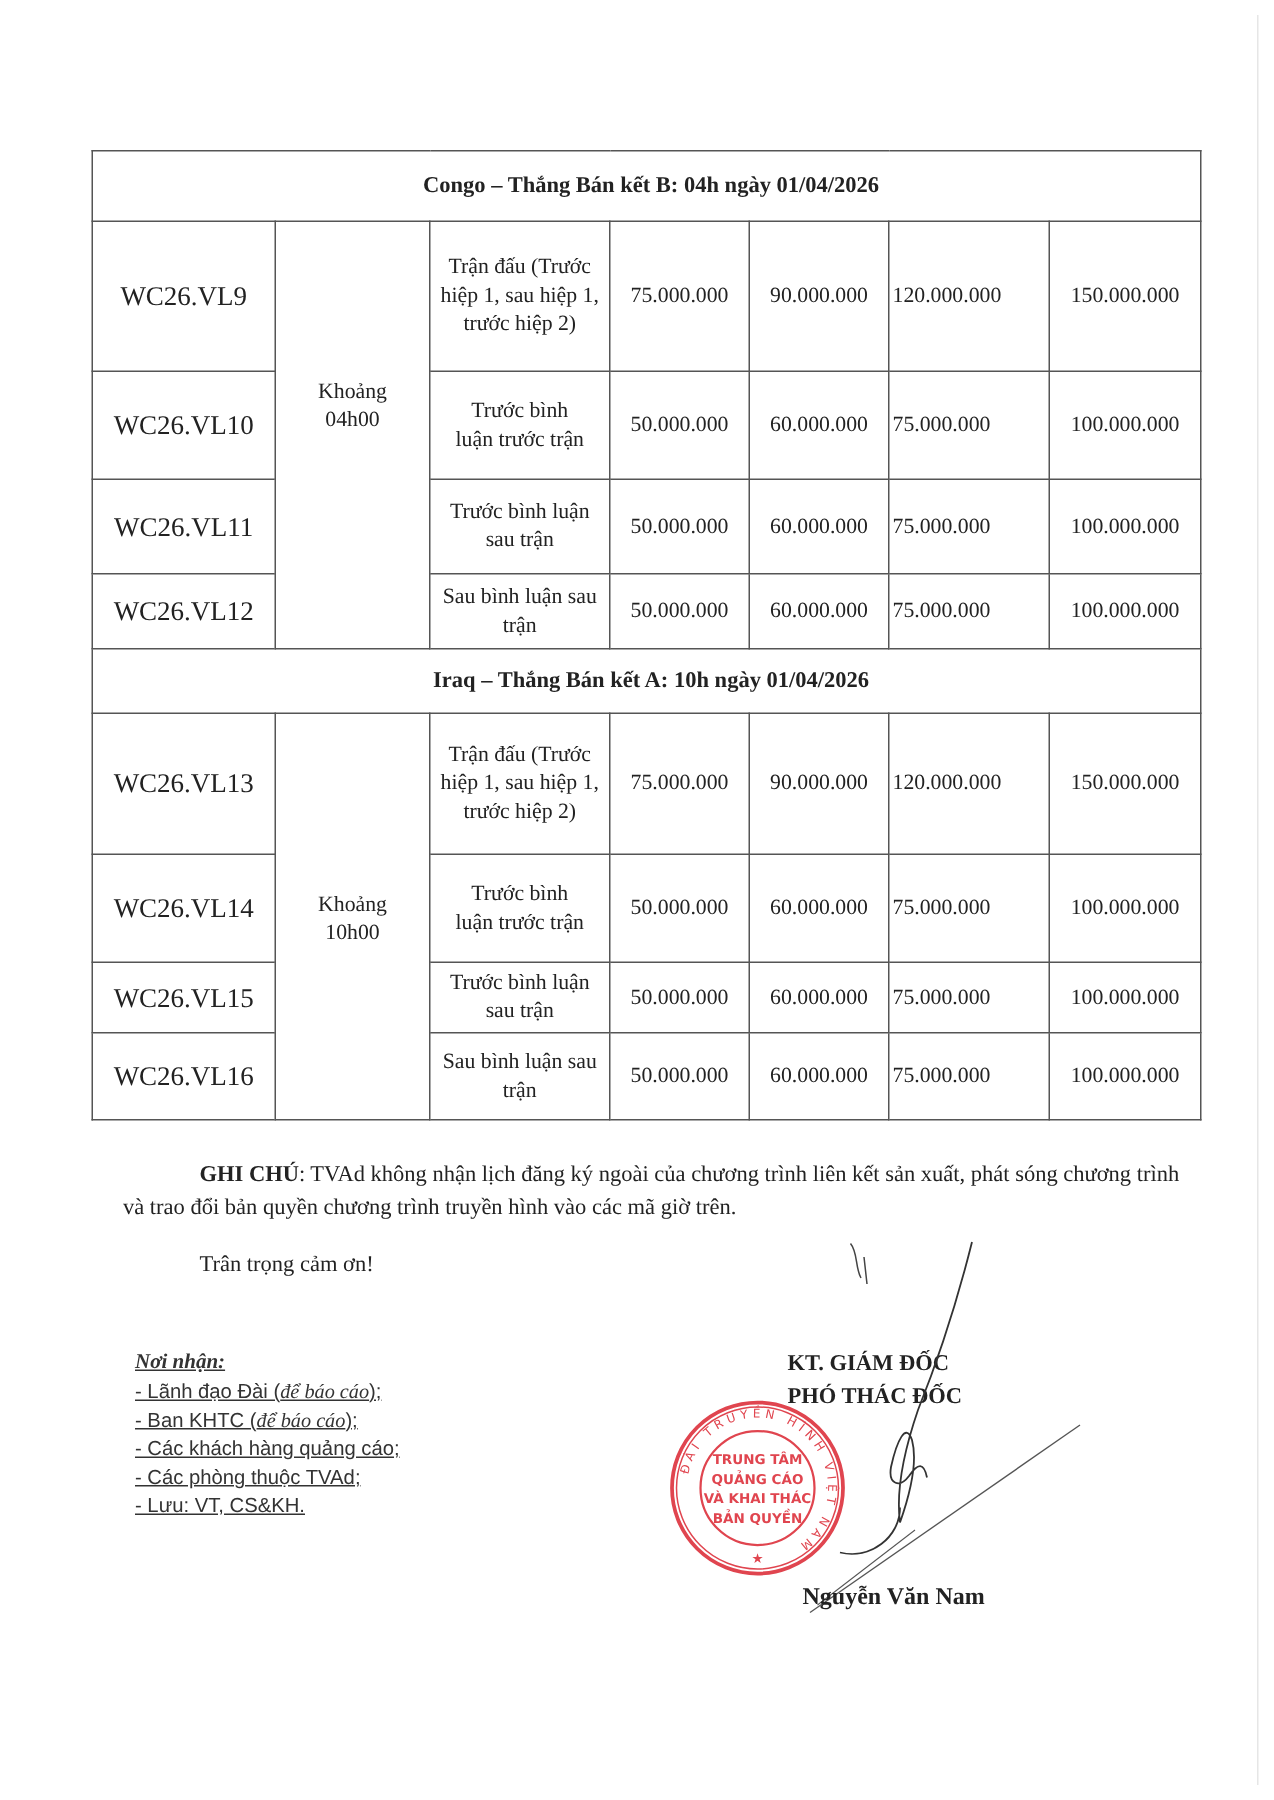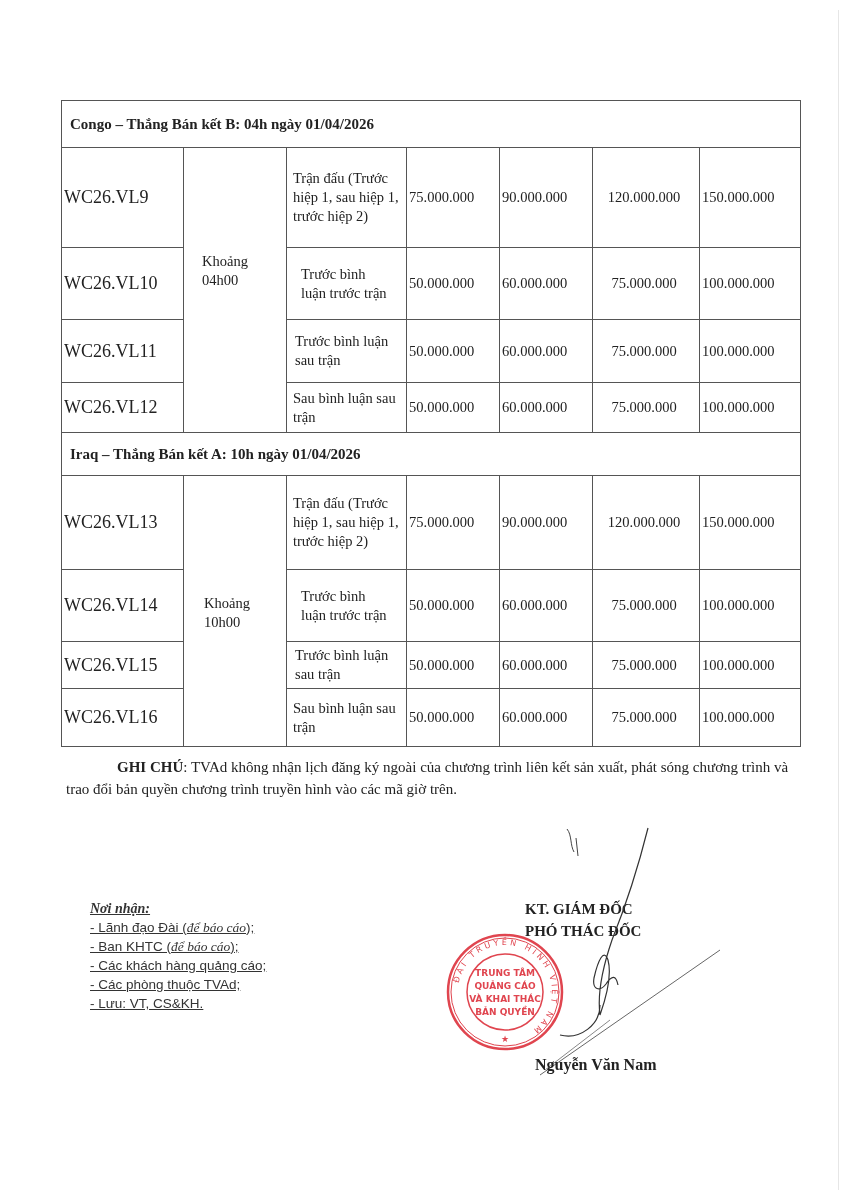--- a/index.html
+++ b/index.html
@@ -13,37 +13,37 @@
       background: #e6e6e6;
     }
     table.schedule {
       position: absolute; left: 61px; top: 100px;
       border-collapse: collapse; table-layout: fixed;
       width: 739px;
       font-size: 14.5px;
     }
     table.schedule td {
       border: 1px solid #555;
-      text-align: left; vertical-align: middle;
+      text-align: center; vertical-align: middle;
       padding: 0 2px; line-height: 19px;
     }
     td.section-header {
       text-align: right; font-weight: bold;
       padding-left: 8px !important; font-size: 15px;
       height: 46px;
     }
     td.code { font-size: 18px; }
     td.price { white-space: nowrap; }
-    td.price.right { text-align: center; padding-right: 6px; }
+    td.price.right { text-align: left; padding-right: 6px; }
     td.slot { vertical-align: top !important; padding-top: 0; }
     .notes {
       position: absolute; left: 66px; top: 756px; width: 740px;
       font-size: 15px; line-height: 22px;
     }
-    .notes p { margin: 0; }
+    .notes p { margin: 16px; }
     .notes .indent { text-indent: 51px; }
     .notes .line { padding-left: 51px; }
     .recipients {
       position: absolute; left: 90px; top: 899px;
       font-family: "Liberation Sans", "DejaVu Sans", sans-serif;
       font-size: 13.5px; line-height: 19px; color: #333; text-decoration: underline;
     }
     .recipients .title { font-family: "Liberation Serif", serif; font-weight: bold; font-style: italic; font-size: 14px; }
     .recipients em { font-family: "Liberation Serif", serif; font-style: italic; }
     .signature-block {
@@ -151,20 +151,21 @@
       <td class="price">50.000.000</td>
       <td class="price">60.000.000</td>
       <td class="price right">75.000.000</td>
       <td class="price">100.000.000</td>
     </tr>
   </tbody>
 </table>
 
 <div class="notes">
   <p class="indent"><b>GHI CHÚ</b><span>: TVAd không nhận lịch đăng ký ngoài của chương trình liên kết sản xuất, phát sóng chương trình và trao đổi bản quyền chương trình truyền hình vào các mã giờ trên.</span></p>
+  <p class="line">Trân trọng cảm ơn!</p>
 </div>
 
 <div class="recipients">
   <div class="title">Nơi nhận:</div>
   <div><span>- Lãnh đạo Đài (</span><em>để báo cáo</em><span>);</span></div>
   <div><span>- Ban KHTC (</span><em>để báo cáo</em><span>);</span></div>
   <div>- Các khách hàng quảng cáo;</div>
   <div>- Các phòng thuộc TVAd;</div>
   <div>- Lưu: VT, CS&amp;KH.</div>
 </div>

